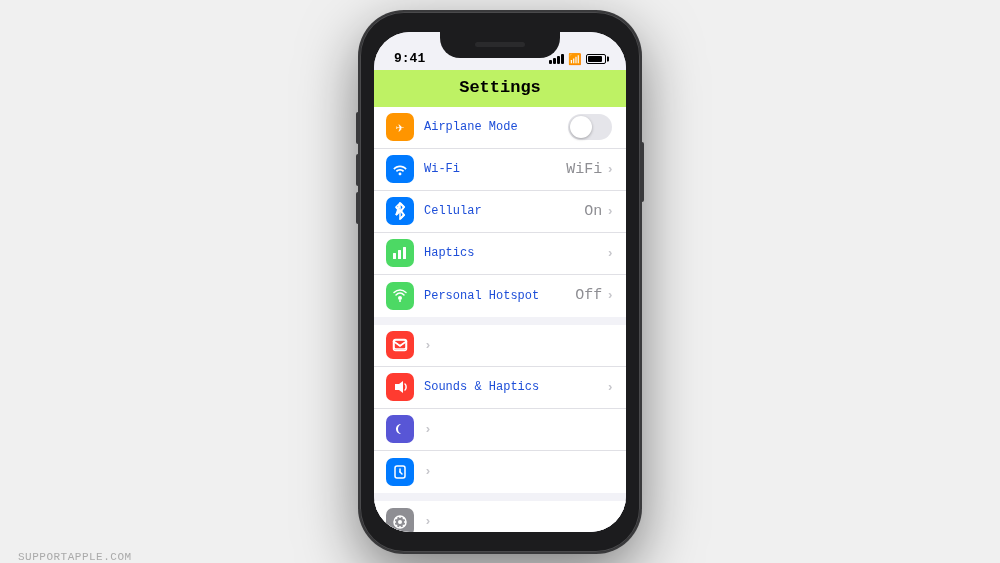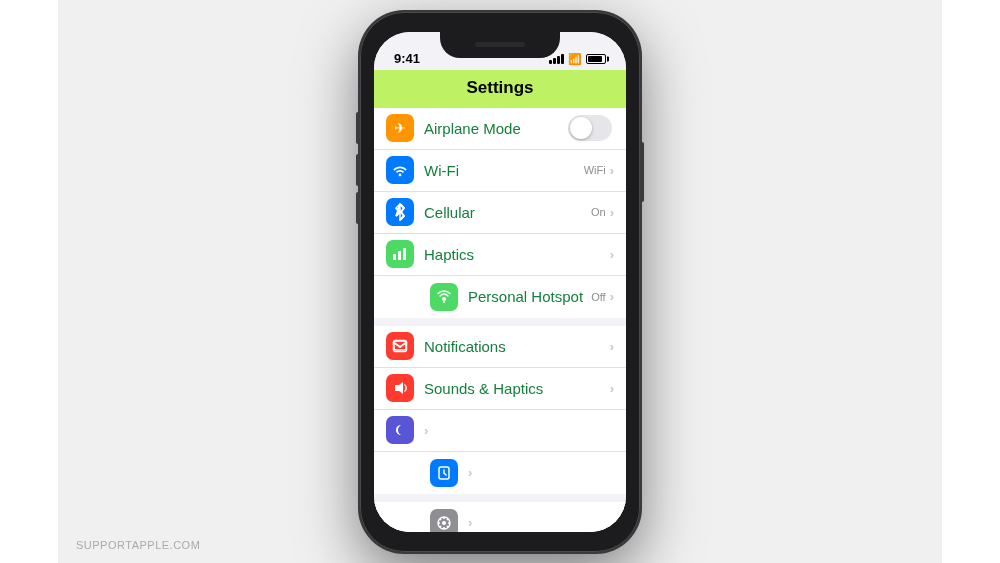--- a/index.html
+++ b/index.html
@@ -8,32 +8,33 @@
       height: 563px;
       background: #ffffff;
       display: flex;
       align-items: center;
       justify-content: center;
       font-family: -apple-system, 'SF Pro Text', 'Helvetica Neue', Arial, sans-serif;
       overflow: hidden;
     }
 
     .scene {
-      width: 884px;
+      width: 1000px;
       height: 563px;
       background: #f0f0f0;
       display: flex;
       align-items: center;
       justify-content: center;
       position: relative;
+      font-family: Liberation Mono, monospace;
     }
 
     .watermark {
       position: absolute;
-      bottom: 12px;
+      bottom: 0;
       left: 18px;
       font-size: 11px;
       color: #aaa;
       letter-spacing: 0.5px;
     }
 
     
     .phone-frame {
       width: 280px;
       height: 540px;
@@ -196,44 +197,43 @@
       display: flex;
       align-items: center;
       padding: 0 12px;
       height: 42px;
       border-bottom: 0.5px solid #e0e0e5;
       position: relative;
       cursor: pointer;
     }
     .settings-row:last-child {
       border-bottom: none;
-      margin-left: 44px;
     }
 
     .row-icon {
       width: 28px;
       height: 28px;
       border-radius: 7px;
       margin-right: 10px;
       display: flex;
       align-items: center;
       justify-content: center;
       flex-shrink: 0;
       font-size: 14px;
       color: #fff;
     }
 
     .row-label {
       flex: 1;
+      font-size: 12px;
+      color: #1d4ed8;
+    }
+
+    .row-value {
       font-size: 15px;
-      color: #15803d;
-    }
-
-    .row-value {
-      font-size: 11px;
       color: #8e8e93;
       margin-right: 4px;
     }
 
     .chevron {
       color: #c7c7cc;
       font-size: 13px;
       font-weight: 600;
     }
 
@@ -374,21 +374,20 @@
 
           <div class="settings-row">
             <div class="row-icon icon-red-notif">
               <svg width="16" height="16" viewBox="0 0 16 16" fill="white">
                 <rect x="2" y="3" width="12" height="9" rx="2" stroke="white" stroke-width="1.5" fill="none"></rect>
                 <path d="M1 4 L8 9 L15 4" stroke="white" stroke-width="1.5" fill="none"></path>
                 <rect x="1.5" y="2.5" width="13" height="11" rx="2" fill="none" stroke="white" stroke-width="1.5"></rect>
                 <path d="M2 4.5 L8 8.5 L14 4.5" stroke="white" stroke-width="1.5" fill="none"></path>
               </svg>
             </div>
-            <span class="row-label">Notifications</span>
             <span class="chevron">›</span>
           </div>
 
           <div class="settings-row">
             <div class="row-icon icon-red-sound">
               <svg width="16" height="16" viewBox="0 0 16 16" fill="white">
                 <polygon points="3,5 7,5 11,2 11,14 7,11 3,11"></polygon>
                 <path d="M13 5 C14.5 6.2 14.5 9.8 13 11" stroke="white" stroke-width="1.5" fill="none" stroke-linecap="round"></path>
               </svg>
             </div>

